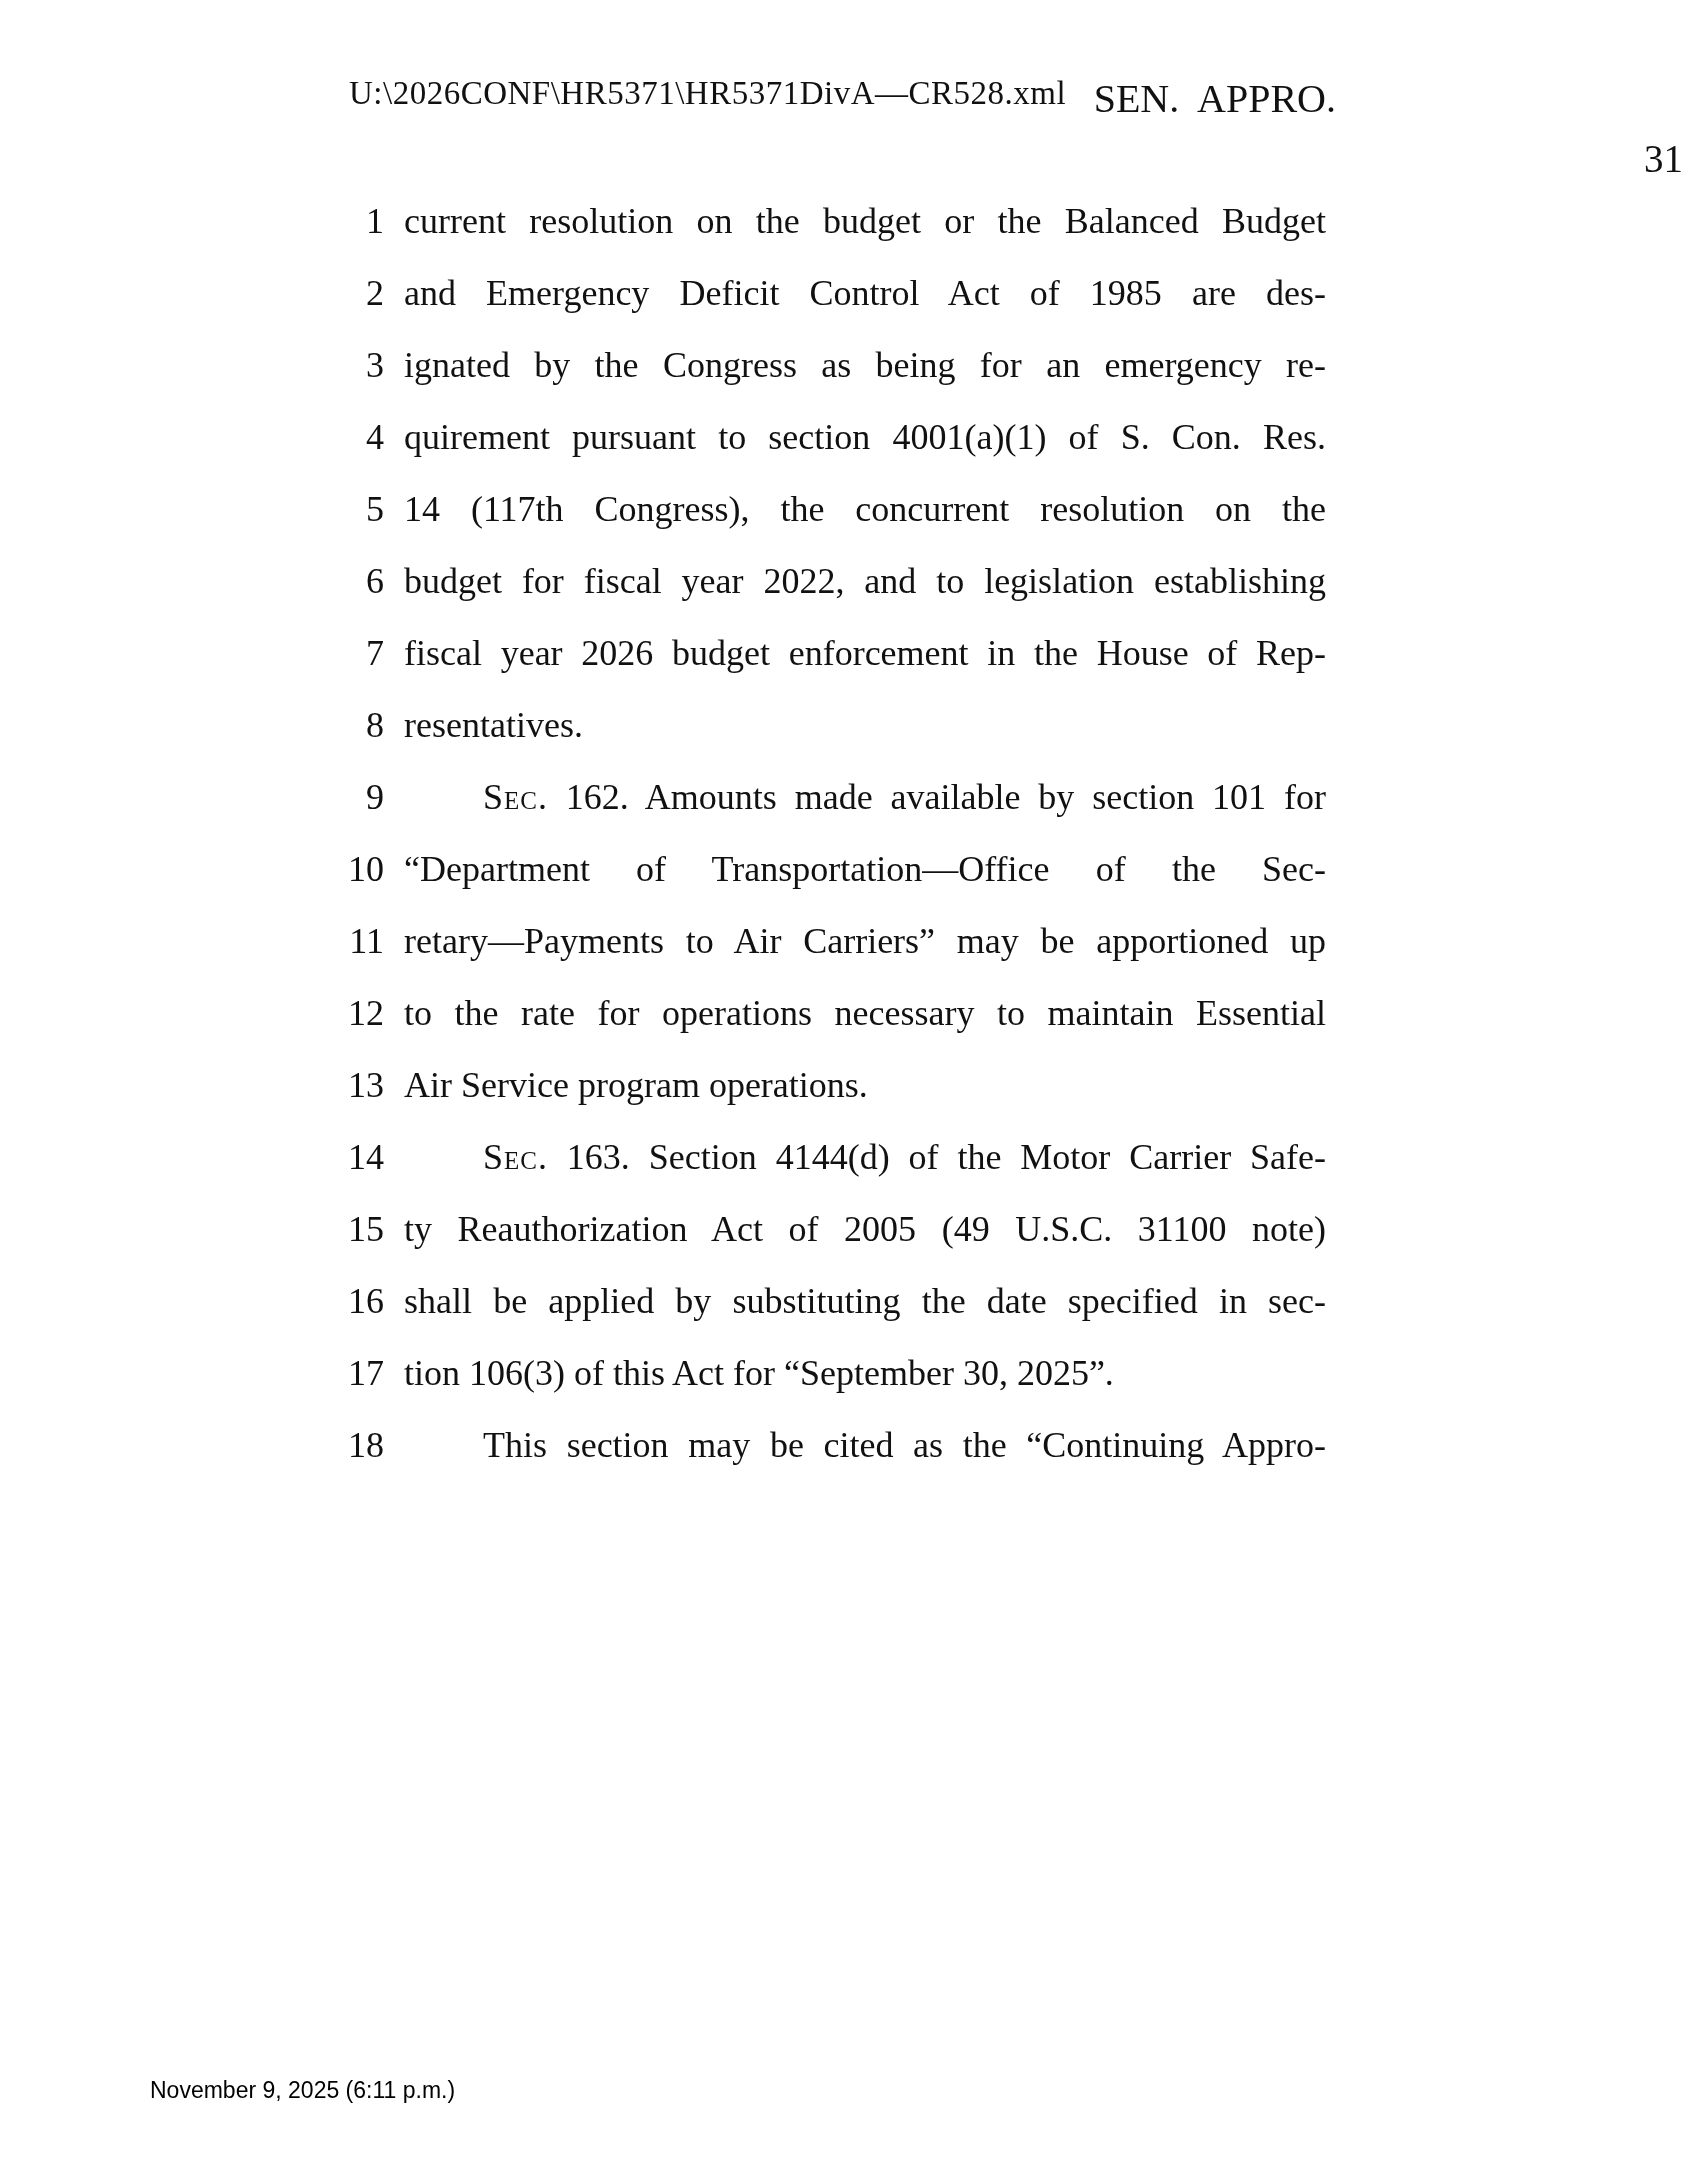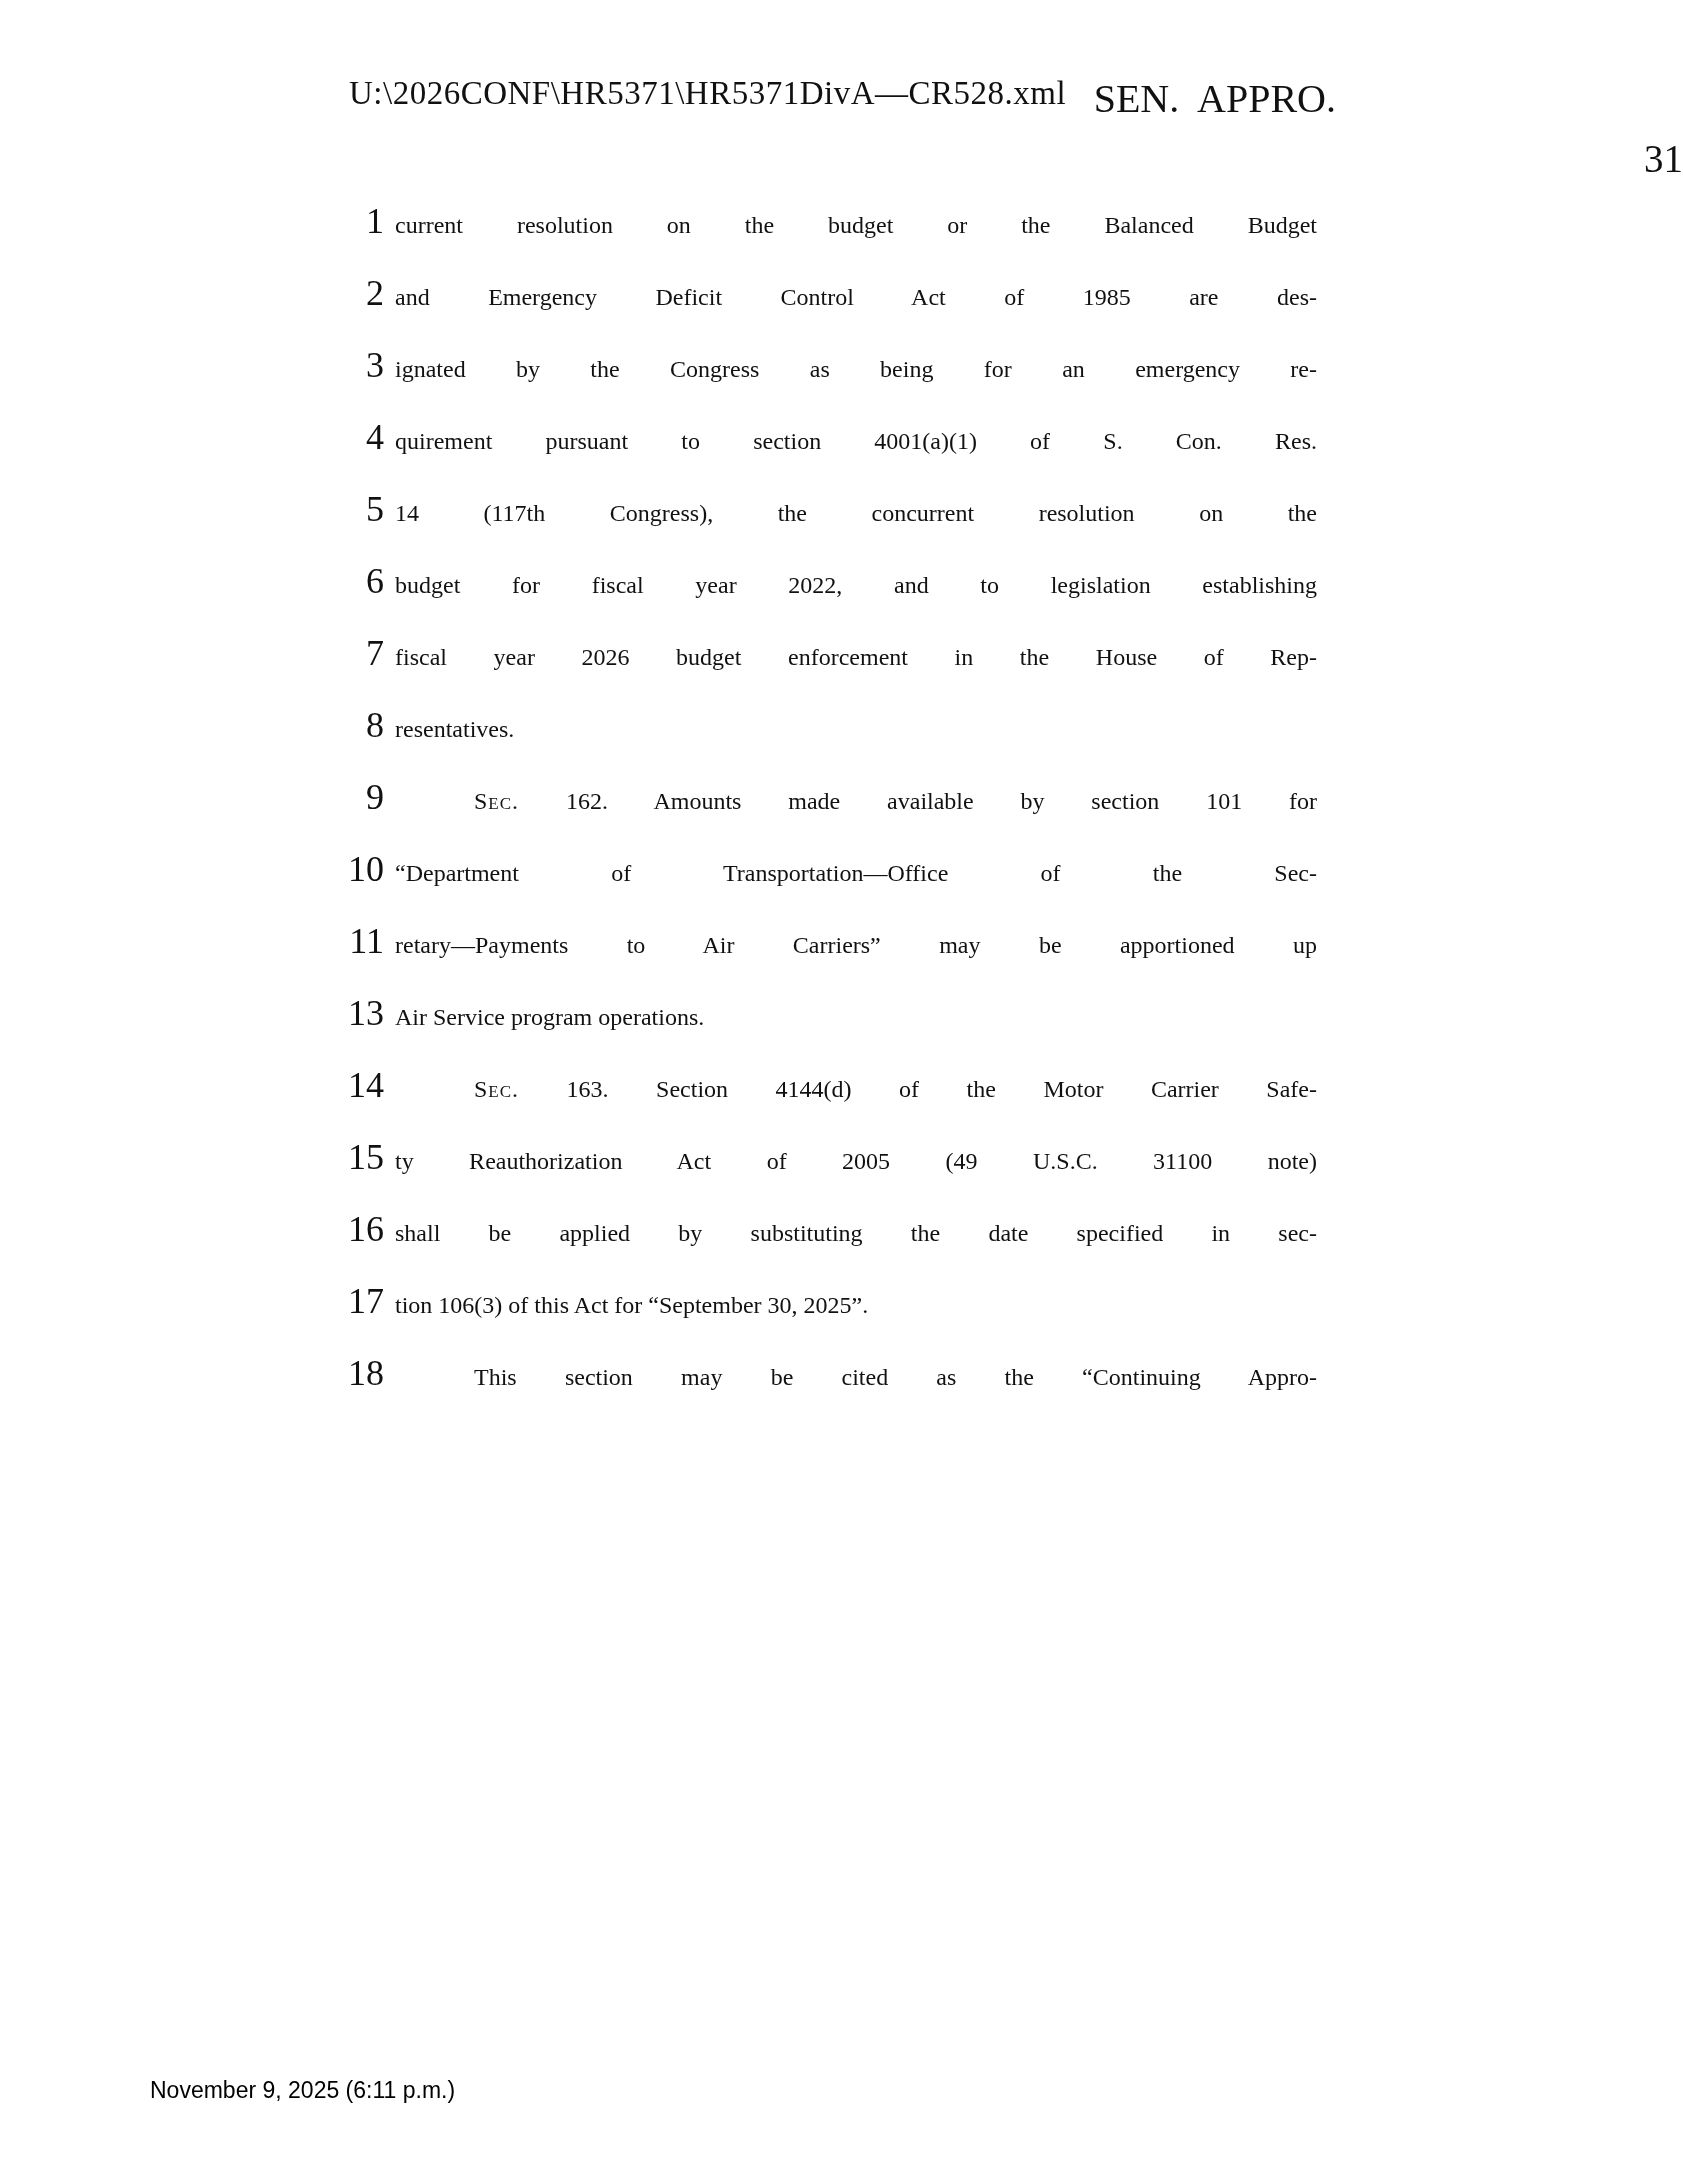--- a/index.html
+++ b/index.html
@@ -54,22 +54,22 @@
   }
   .line-num {
     flex: none;
     width: 57px;
     text-align: right;
     font-size: 36px;
   }
   .line-text {
     flex: none;
     width: 922px;
-    margin-left: 11px;
-    font-size: 24px;
+    margin-left: 20px;
+    font-size: 36px;
   }
   .line-text.just {
     text-align: justify;
     text-align-last: justify;
   }
   .line-text.indent {
     text-indent: 79px;
   }
   .sc {
     font-variant: small-caps;
@@ -135,20 +135,24 @@
       </div>
       <div class="line-row">
         <span class="line-num">10</span>
         <span class="line-text just">“Department of Transportation—Office of the Sec-</span>
       </div>
       <div class="line-row">
         <span class="line-num">11</span>
         <span class="line-text just">retary—Payments to Air Carriers” may be apportioned up</span>
       </div>
       <div class="line-row">
+        <span class="line-num">12</span>
+        <span class="line-text just">to the rate for operations necessary to maintain Essential</span>
+      </div>
+      <div class="line-row">
         <span class="line-num">13</span>
         <span class="line-text">Air Service program operations.</span>
       </div>
       <div class="line-row">
         <span class="line-num">14</span>
         <span class="line-text just indent"><span class="sc">Sec.</span> 163. Section 4144(d) of the Motor Carrier Safe-</span>
       </div>
       <div class="line-row">
         <span class="line-num">15</span>
         <span class="line-text just">ty Reauthorization Act of 2005 (49 U.S.C. 31100 note)</span>

